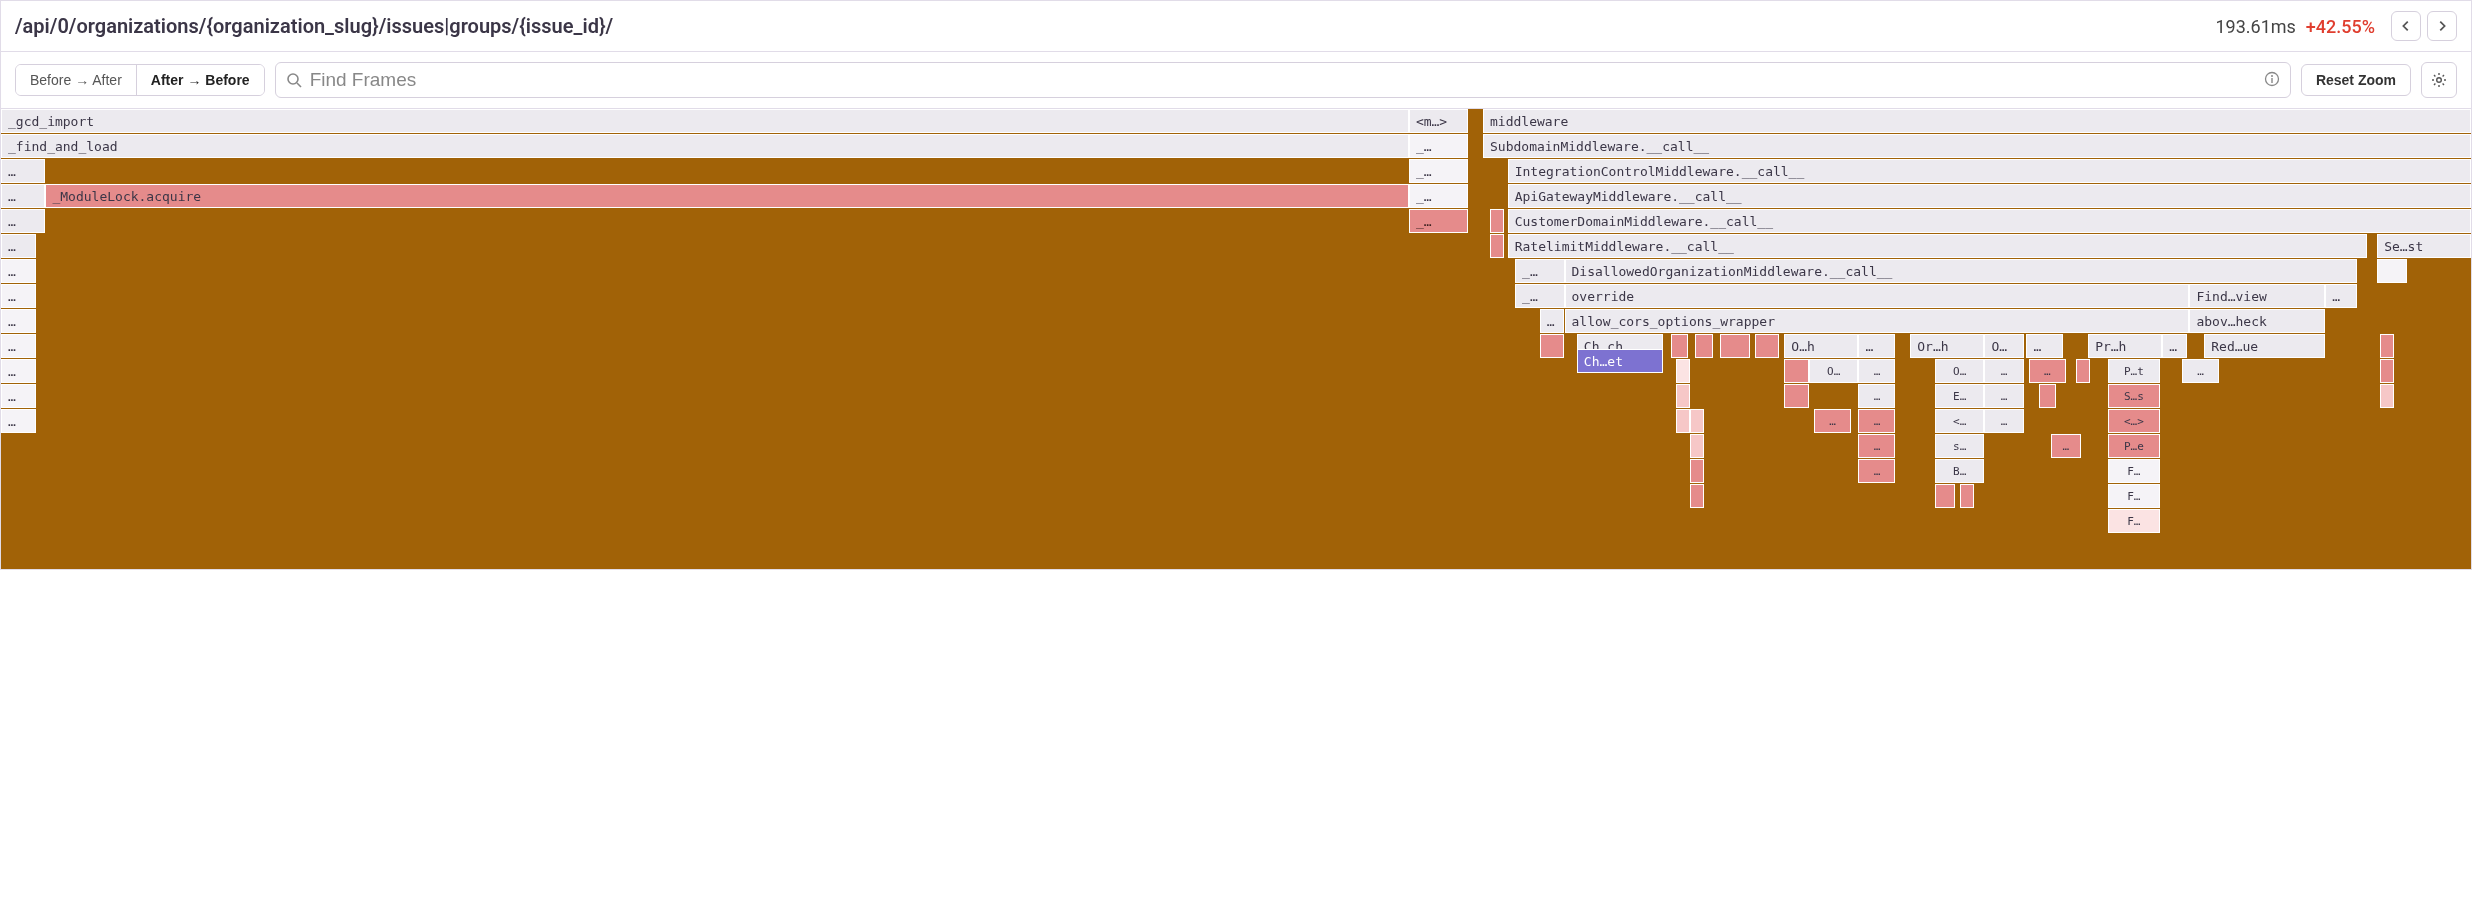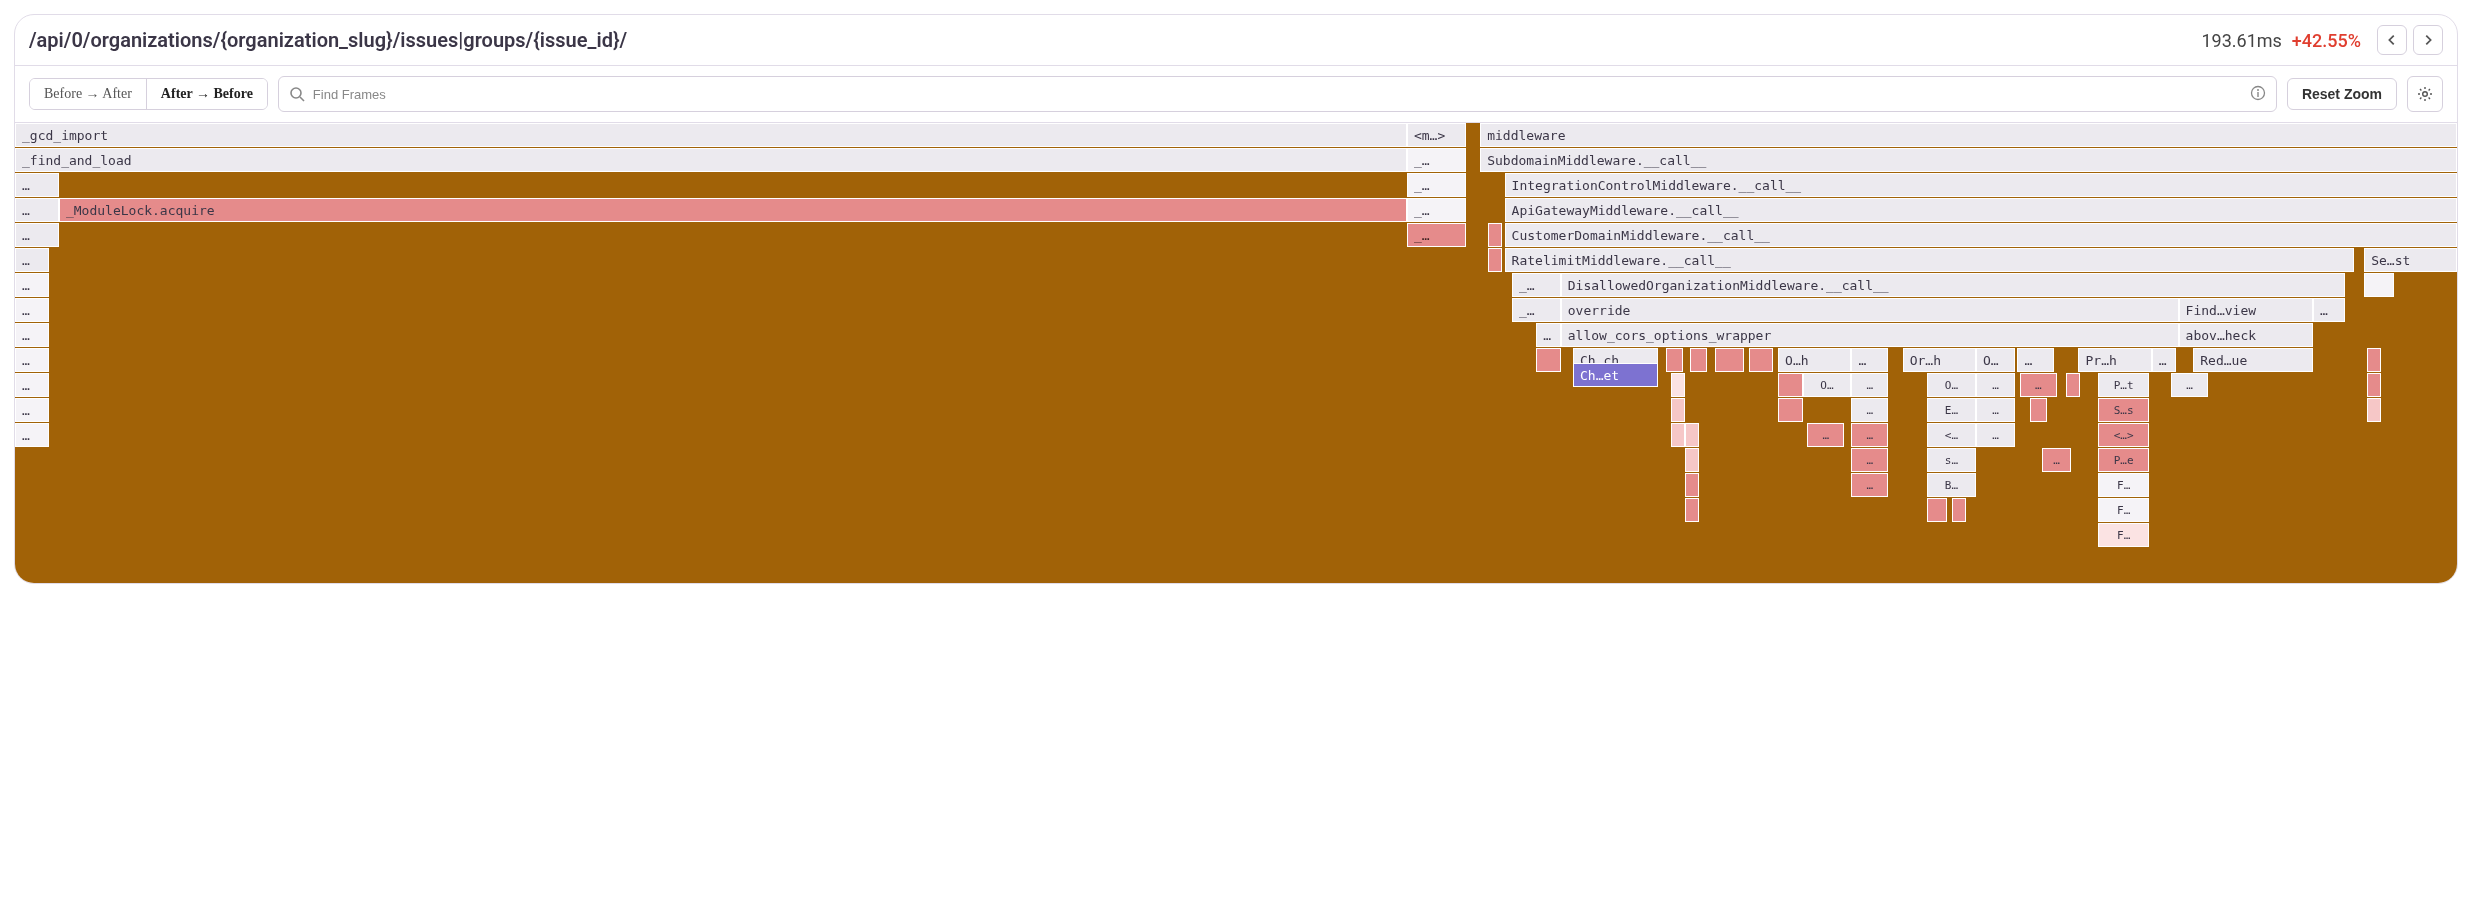--- a/index.html
+++ b/index.html
@@ -4,22 +4,21 @@
 <style>
   * { box-sizing: border-box; margin: 0; padding: 0; }
   body {
     font-family: -apple-system, BlinkMacSystemFont, "Segoe UI", Roboto, sans-serif;
     background: #fff;
     font-size: 14px;
     color: #2b2233;
   }
   .panel {
     border: 1px solid #e1dce8;
-    border-radius: 20px;
-    margin: 14px;
+    border-radius: 0;
     overflow: hidden;
   }
   .header {
     display: flex;
     align-items: center;
     justify-content: space-between;
     padding: 10px 14px;
     border-bottom: 1px solid #e1dce8;
   }
   .path {
@@ -63,42 +62,41 @@
     border-radius: 6px;
     overflow: hidden;
   }
   .toggle-btn {
     padding: 7px 14px;
     background: #fff;
     border: none;
     font-size: 14px;
     color: #555;
     cursor: pointer;
-    font-family: Liberation Serif, serif;
   }
   .toggle-btn.active {
     font-weight: 700;
     color: #222;
   }
   .toggle-btn:first-child { border-right:1px solid #d6d0dd; }
   .search-wrap {
     flex: 1;
     display: flex;
     align-items: center;
     border: 1px solid #d6d0dd;
     border-radius: 6px;
     padding: 0 10px;
     height: 36px;
     gap: 8px;
   }
   .search-wrap input {
     flex: 1;
     border: none;
     outline: none;
-    font-size: 13px;
+    font-size: 19px;
     color: #555;
   }
   .search-wrap input::placeholder { color:#888; }
   .info-icon {
     color:#888;
     cursor:pointer;
   }
   .btn {
     border: 1px solid #d6d0dd;
     background: #fff;

